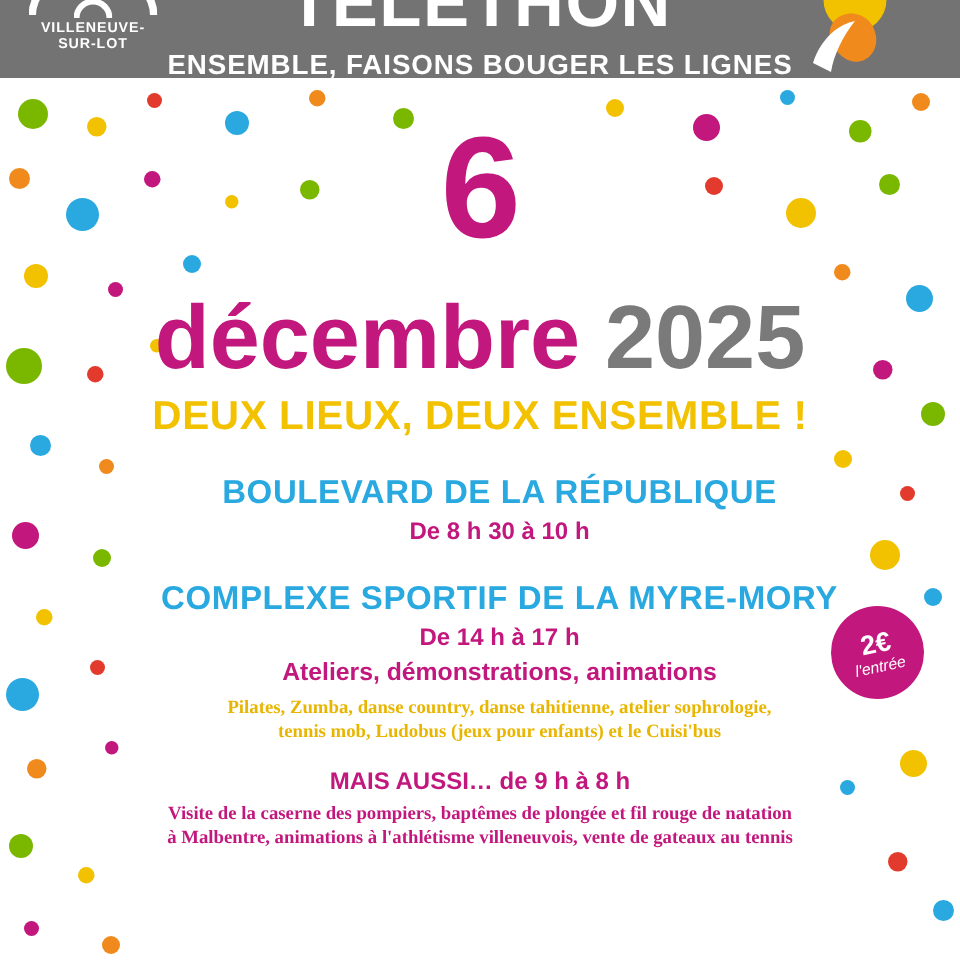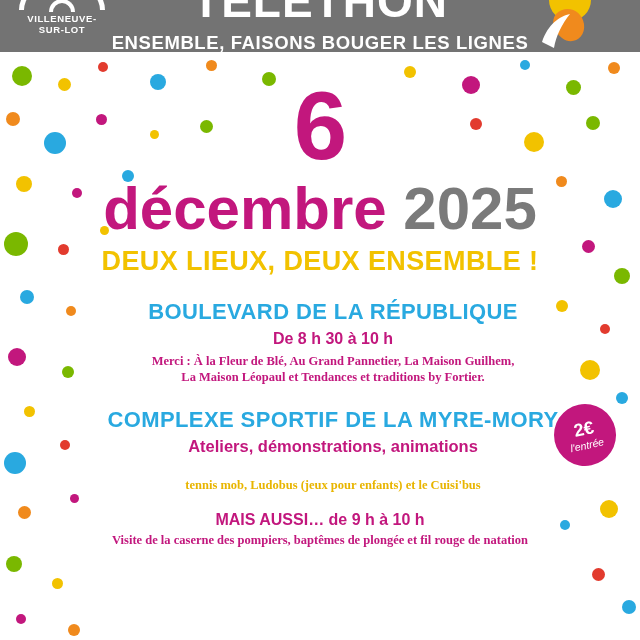--- a/index.html
+++ b/index.html
@@ -126,21 +126,21 @@
 
   .big-six {
     color: #c2177d;
     font-size: 96px;
     line-height: 96px;
     font-weight: bold;
     margin-top: 26px;
     letter-spacing: -1px;
   }
   .date-line {
-    margin-top: 4px;
+    margin-top: 20px;
     color: #c2177d;
     font-size: 60px;
     line-height: 62px;
     font-weight: bold;
   }
   .date-line .year {
     color: #7a7a7a;
     font-weight: bold;
   }
   .tagline {
@@ -328,39 +328,37 @@
   <div class="date-line">
     <span>décembre</span>
     <span class="year">2025</span>
   </div>
 
   <div class="tagline">DEUX LIEUX, DEUX ENSEMBLE !</div>
 
   <div class="section">
     <div class="venue">BOULEVARD DE LA RÉPUBLIQUE</div>
     <div class="hours">De 8 h 30 à 10 h</div>
-    <div class="details">
-      <span>Merci : À la Fleur de Blé, Au Grand Pannetier, La Maison Guilhem,</span><br>
-      <span>La Maison Léopaul et Tendances et traditions by Fortier.</span>
-    </div>
   </div>
 
   <div class="section">
     <div class="venue">COMPLEXE SPORTIF DE LA MYRE-MORY</div>
+    <div class="hours">De 14 h à 17 h</div>
     <div class="activity">Ateliers, démonstrations, animations</div>
     <div class="details-yellow">
-      <br>
+      <span>Pilates, Zumba, danse country, danse tahitienne, atelier sophrologie,</span><br>
       <span>tennis mob, Ludobus (jeux pour enfants) et le Cuisi'bus</span>
     </div>
   </div>
 
   <div>
-    <div class="also-head">MAIS AUSSI… de 9 h à 10 h</div>
+    <div class="also-head">MAIS AUSSI… de 9 h à 8 h</div>
     <div class="also-body">
       <span>Visite de la caserne des pompiers, baptêmes de plongée et fil rouge de natation</span><br>
+      <span>à Malbentre, animations à l'athlétisme villeneuvois, vente de gateaux au tennis</span>
     </div>
   </div>
 
 </div>
 
 <div class="price-badge">
   <div class="price-amount">2€</div>
   <div class="price-label">l'entrée</div>
 </div>
 

